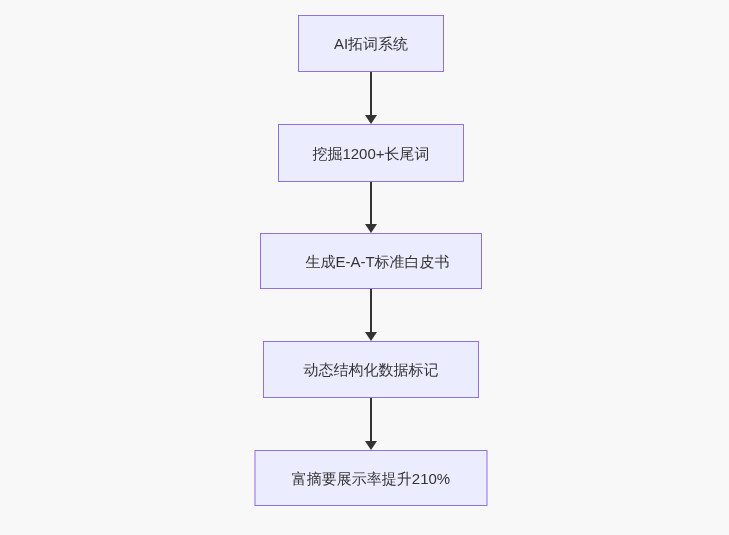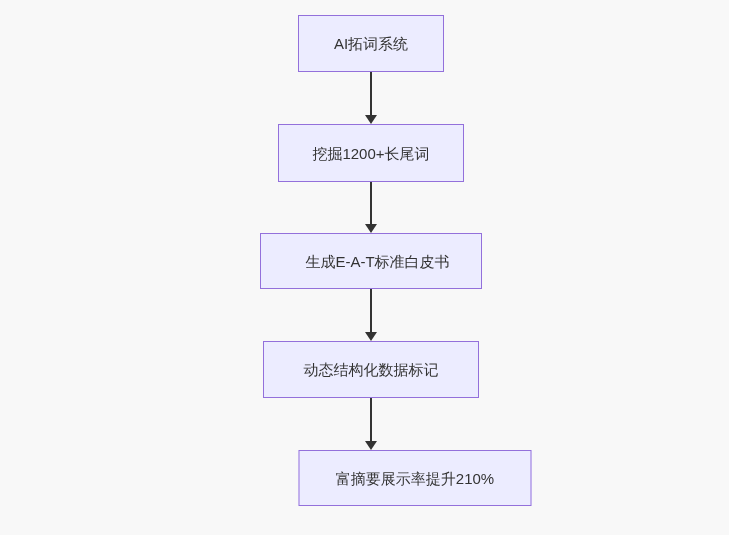--- a/index.html
+++ b/index.html
@@ -34,21 +34,21 @@
     justify-content: center;
     color: var(--text-color);
     font-size: 15px;
     line-height: 1;
     white-space: nowrap;
   }
   .node-1 { top: 15px;  width: 146px; height: 57px; }
   .node-2 { top: 124px; width: 186px; height: 58px; }
   .node-3 { top: 233px; width: 222px; height: 56px; padding-left: 13px; }
   .node-4 { top: 341px; width: 216px; height: 57px; }
-  .node-5 { top: 450px; width: 233px; height: 56px; margin-left: 44px; }
+  .node-5 { top: 450px; width: 233px; height: 56px; }
 
   .flow-arrow {
     position: absolute;
     left: 371px;
     transform: translateX(-50%);
     width: 12px;
     display: flex;
     flex-direction: column;
     align-items: center;
   }

